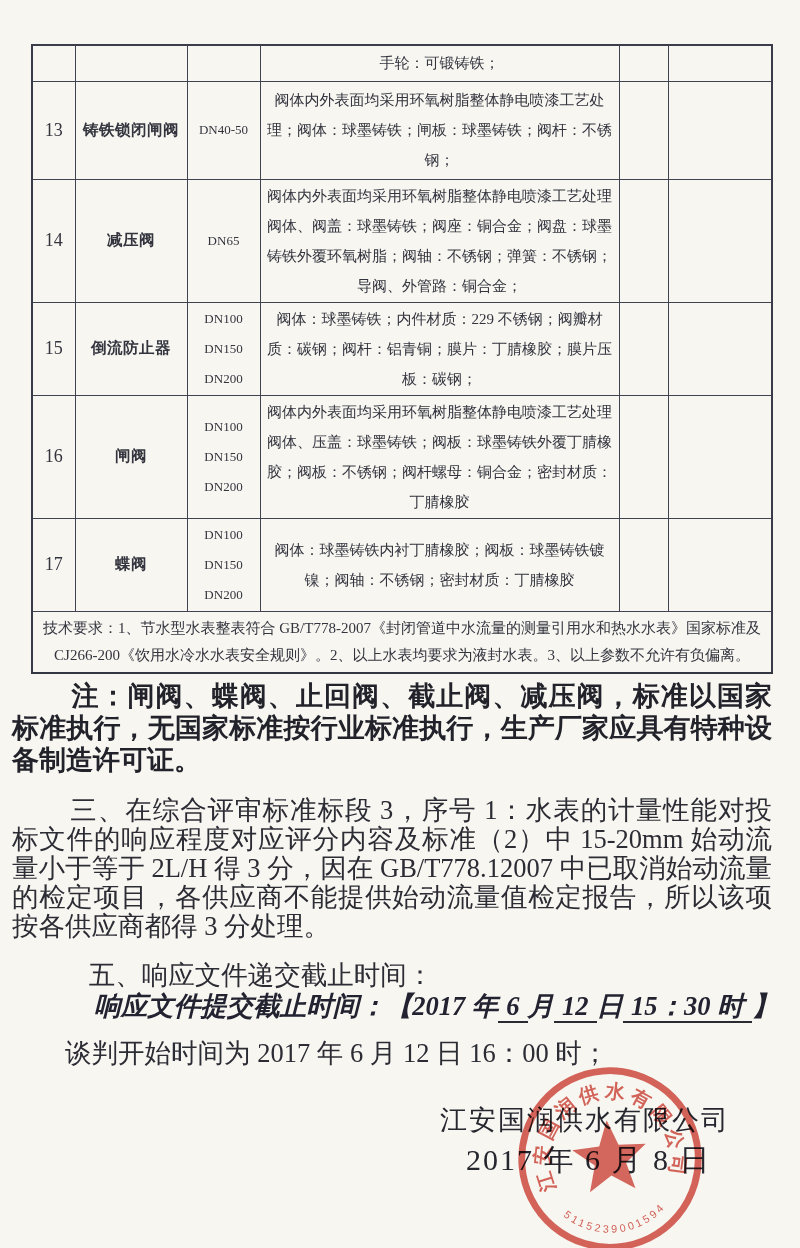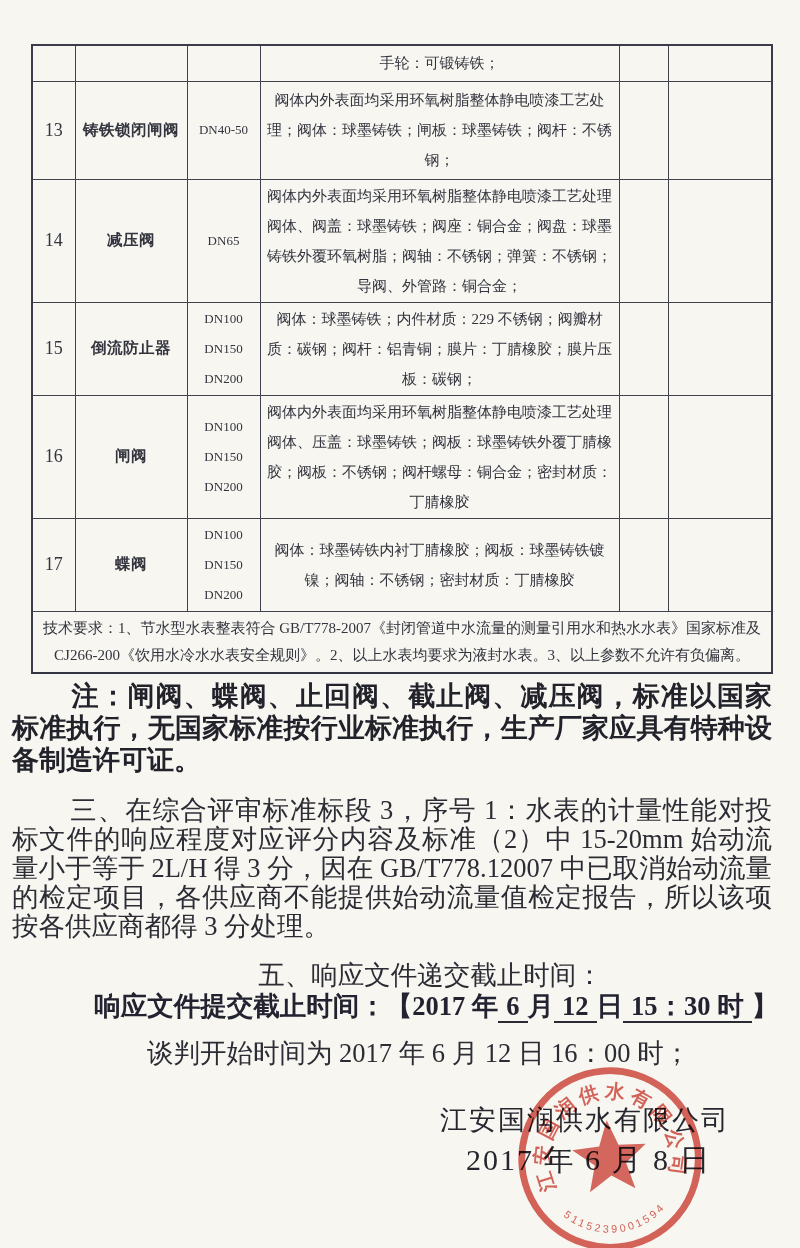--- a/index.html
+++ b/index.html
@@ -34,23 +34,23 @@
   tr.t-footer td{
     text-align:center;padding:3px 9px;line-height:27px;font-size:15px;
   }
   
   .bodytext{
     position:absolute;left:12px;top:676px;width:760px;
     font-size:26.5px;line-height:29px;text-align:justify;
   }
   .note{font-weight:bold;font-size:27px;line-height:32px;text-indent:2.2em;margin:4px 0 6px 0;color:#22222b;}
   .para{text-indent:2.2em;margin:20px 0;}
-  .oneline{white-space:nowrap;text-align:center;}
+  .oneline{white-space:nowrap;text-align:left;}
   .five-title{text-indent:2.9em;margin-top:5px;}
-  .deadline{text-indent:3.1em;font-weight:bold;margin-top:2px;color:#222230;}
+  .deadline{text-indent:3.1em;font-weight:bold;margin-top:2px;color:#222230;font-style:italic;}
   .deadline .blank{border-bottom:2px solid #2a2a33;padding:0 8px;}
   .negotiation{text-indent:2.0em;margin-top:18px;}
   
   .sig-company{position:absolute;left:440px;top:1102px;font-size:27px;letter-spacing:2px;color:#26262f;}
   .sig-date{position:absolute;left:466px;top:1140px;font-size:30px;letter-spacing:2px;color:#26262f;}
   
   .stamp{
     position:absolute;left:513px;top:1062px;width:194px;height:194px;
     mix-blend-mode:multiply;opacity:.9;transform:rotate(-5deg);
   }

